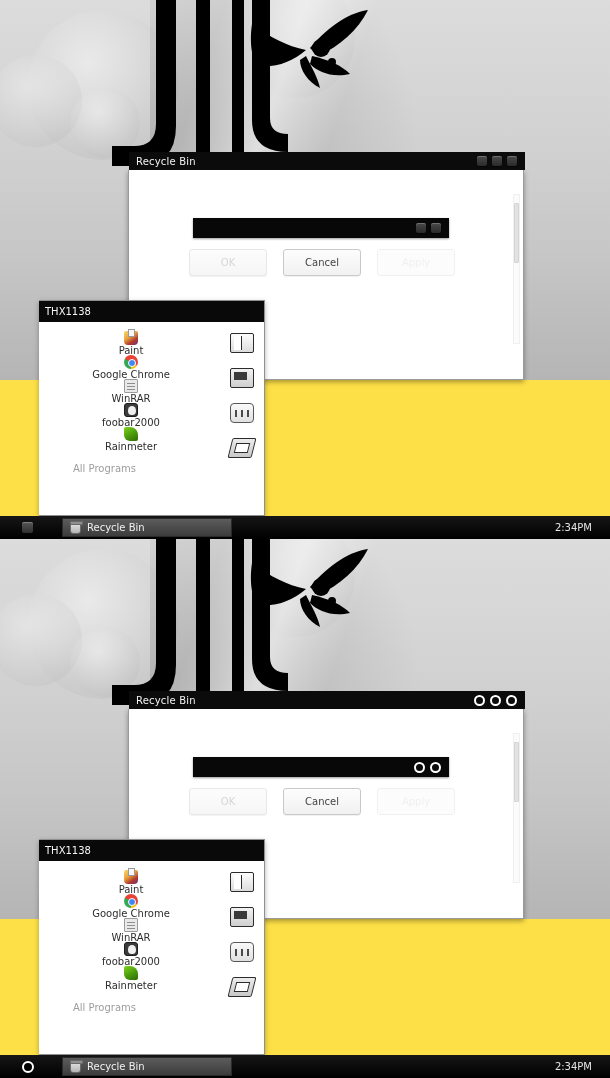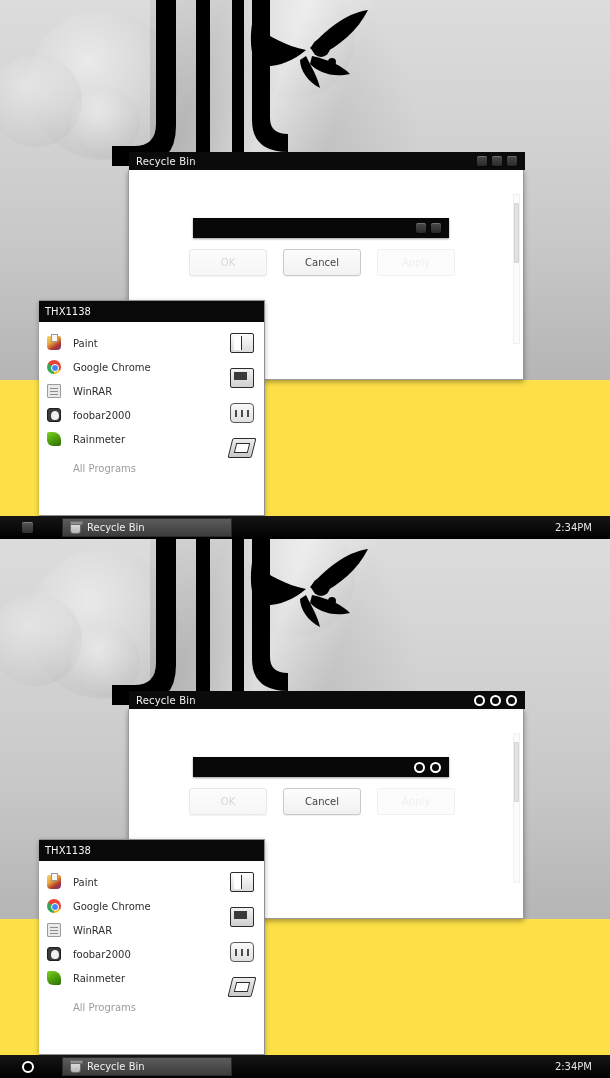--- a/index.html
+++ b/index.html
@@ -103,21 +103,21 @@
     box-shadow:0 2px 5px rgba(0,0,0,.3);
     margin-left:39px;
   }
   .sm-head {
     height:21px; background:#090909; color:#f5f5f5;
     display:flex; align-items:center; padding-left:6px;
     font-size:10px;
   }
   .sm-body { position:relative; height:194px; display:flex; }
   .sm-left { width:176px; padding:9px 0 0 8px; }
-  .sm-item { display:flex; align-items:center; gap:12px; height:24px; font-size:10px; color:#2d2d2d; }
+  .sm-item { display:flex; align-items:center; gap:0; height:24px; font-size:10px; color:#2d2d2d;flex-direction:column; }
   .sm-allprog { font-size:10px; color:#9d9d9d; padding:12px 0 0 26px; }
 
   .sm-right { flex:1; padding:11px 0 0 4px; display:flex; flex-direction:column; gap:15px; align-items:center; }
 
   
   .ico { width:14px; height:14px; position:relative; flex:none; }
   .ico-paint { background:linear-gradient(145deg,#f5d76e 0%,#e8a33d 40%,#b03a2e 70%,#6c3483 100%); border-radius:2px 2px 4px 4px; }
   .ico-paint:after { content:""; position:absolute; left:4px; top:-2px; width:5px; height:6px; background:#f7f7f7; border:1px solid #999; }
   .ico-chrome {
     border-radius:50%;

